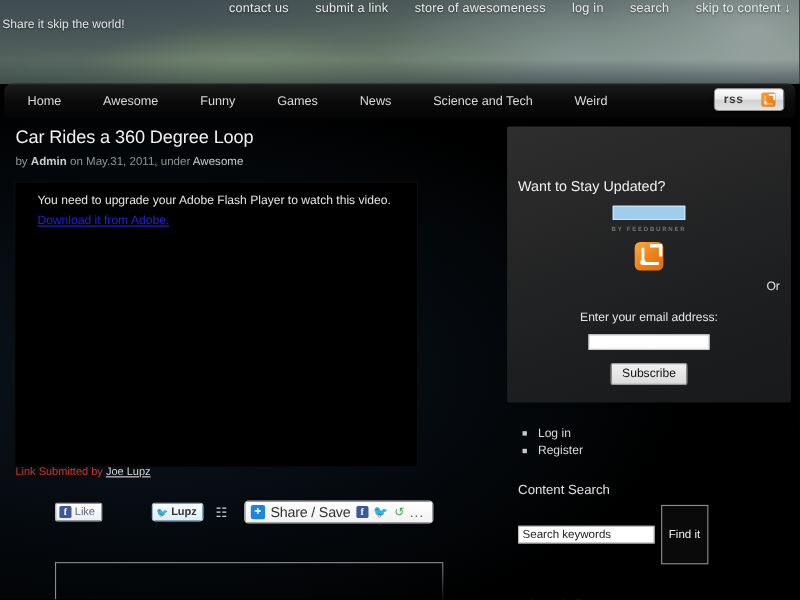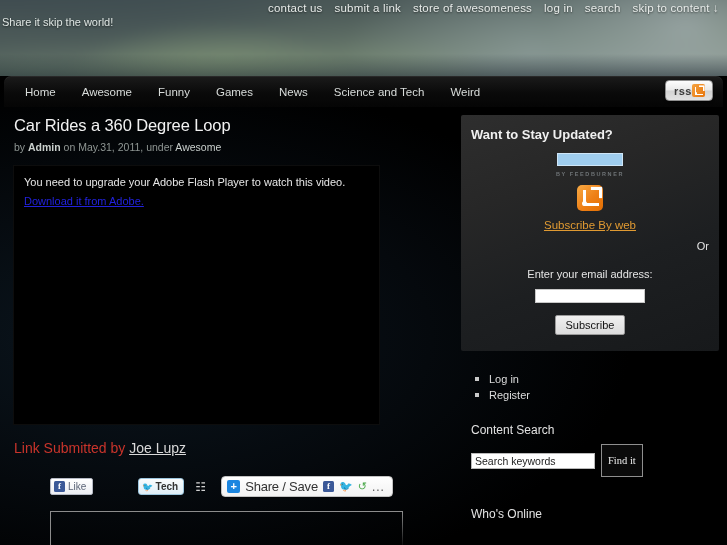--- a/index.html
+++ b/index.html
@@ -39,21 +39,21 @@
       linear-gradient(175deg, #3b464c 0%, #4d5b59 35%, #6c7d6e 62%, #8d9b93 85%, #9aa6a6 100%);
     filter: blur(6px);
   }
   .header::after {
     content: ""; position: absolute; left: 0; right: 0; bottom: 0; height: 22px;
     background: linear-gradient(180deg, rgba(40,52,58,0) 0%, rgba(30,42,50,.55) 100%);
   }
 
   .topnav {
     position: absolute; right: 8px; top: 2px;
-    display: flex; align-items: center; gap: 12px;
+    display: flex; align-items: center; gap: 24px;
     z-index: 4;
   }
   .topnav a {
     color: #e8ecea; font-size: 11.5px; text-decoration: none;
     text-shadow: 0 1px 2px rgba(0,0,0,.55);
     letter-spacing: .2px;
     white-space: nowrap;
   }
 
   .brand {
@@ -72,28 +72,28 @@
   
   .mainnav {
     position: absolute; left: 4px; top: 76px;
     width: 719px; height: 31px;
     background: linear-gradient(180deg, #1c1c1c 0%, #141414 22%, #0a0a0a 55%, #050505 100%);
     border-radius: 7px 7px 0 0;
     display: flex; align-items: center;
     z-index: 5;
     box-shadow: inset 0 1px 0 rgba(255,255,255,.06);
   }
-  .mainnav .items { display: flex; align-items: flex-end; padding-left: 8px; }
+  .mainnav .items { display: flex; align-items: flex-end; padding-left: 8px; gap: 12px; }
   .mainnav .items a {
     color: #d8dcda; font-size: 11.5px; text-decoration: none;
     padding: 6px 13px; white-space: nowrap;
   }
   .rss-btn {
     position: absolute; right: 10px; top: 4px;
-    display: flex; align-items: center; gap: 0;
+    display: flex; align-items: center; gap: 16px;
     background: linear-gradient(180deg, #fdfdfd 0%, #e9e9e9 48%, #d2d2d2 52%, #e2e2e2 100%);
     border: 1px solid #8e8e8e;
     border-radius: 4px;
     padding: 3px 7px 3px 8px;
     box-shadow: 0 1px 2px rgba(0,0,0,.6);
   }
   .rss-btn .lbl { font-size: 11px; font-weight: bold; color: #3a3a3a; letter-spacing: .5px; }
   .rss-ico-sm {
     width: 13px; height: 13px; border-radius: 2px;
     background: linear-gradient(135deg, #f5a340 0%, #e8750c 100%);
@@ -131,31 +131,31 @@
   .post-meta {
     font-size: 10.5px; color: #8f9693; margin-top: 6px;
   }
   .post-meta b { color: #c9cfcc; font-weight: bold; }
   .post-meta .cat { color: #c9cfcc; }
 
   .flash-box {
     margin-top: 13px;
     width: 365px; height: 258px;
     background: #000;
-    padding: 9px 10px;
+    padding: 9px 20px;
     box-shadow: 0 0 0 1px #0d0d0d;
   }
   .flash-box .msg { color: #e6e6e6; font-size: 11px; line-height: 1.45; }
   .flash-box .dl {
     color: #2222dd; font-size: 11px; text-decoration: underline;
     display: inline-block; margin-top: 1px;
   }
 
   .submitted {
-    margin-top: 16px; font-size: 14px; color: #c9342b;
+    font-size: 10px; color: #c9342b;
   }
   .submitted a { color: #d9d9d9; text-decoration: underline; }
 
   
   .sharebar {
     display: flex; align-items: center; gap: 0;
     margin-top: 20px; padding-left: 36px;
   }
   .fb-like {
     display: flex; align-items: center; gap: 3px;
@@ -227,22 +227,23 @@
   }
 
   .widget-dark {
     margin-left: 4px;
     width: 258px;
     background: linear-gradient(160deg, #2e2e2e 0%, #272727 30%, #1d1f21 62%, #17191b 100%);
     padding: 12px 10px 16px 10px;
     border-radius: 2px;
   }
   .widget-title {
-    font-size: 13px; color: #f0f0f0; font-weight: bold;
+    font-size: 13px; color: #f0f0f0; font-weight: normal;
     margin-bottom: 10px;
+    margin-top: 35px;
   }
   .fb-brand { text-align: center; }
   .fb-chip {
     display: inline-block; width: 66px; height: 13px;
     background: #9fcdee; border: 1px solid #cfe6f7;
   }
   .fb-by {
     font-size: 5.5px; color: #6f7477; letter-spacing: 1.6px;
     margin-top: 1px; font-weight: bold;
   }
@@ -297,22 +298,22 @@
   }
   .search-row { display: flex; align-items: center; gap: 6px; margin-top: 3px; }
   .search-input {
     width: 124px; height: 16px;
     background: #fff; border: 1px solid #b9b9b9;
     font-size: 10.5px; color: #222; padding: 0 3px;
     font-family: "Liberation Sans", sans-serif;
   }
   .find-btn {
     background: #0a0a0a; border: 1px solid #8f8f8f;
-    color: #f0f0f0; font-size: 10.5px; padding: 10px 6px;
-    font-family: Liberation Serif, serif;
+    color: #f0f0f0; font-size: 10.5px; padding: 20px 6px;
+    font-family: Liberation Sans, sans-serif;
   }
   .who-online { margin-top: 30px; }
 </style>
 </head>
 <body>
 
 <div class="page">
 
   <div class="header">
     <div class="topnav">
@@ -367,21 +368,21 @@
         <a href="#">Joe Lupz</a>
       </div>
 
       <div class="sharebar">
         <div class="fb-like">
           <span class="f">f</span>
           <span class="t">Like</span>
         </div>
         <div class="tw-tweet">
           <span class="bird">🐦</span>
-          <span class="t">Tech</span>
+          <span class="t">Lupz</span>
         </div>
         <div class="gplus">☷</div>
         <div class="share-save">
           <span class="plus">+</span>
           <span class="lbl">Share / Save</span>
           <span class="mini-f">f</span>
           <span class="mini-t">🐦</span>
           <span class="mini-r">↺</span>
           <span class="dots">...</span>
         </div>
@@ -392,21 +393,20 @@
 
     <div class="side-col">
 
       <div class="widget-dark">
         <div class="widget-title">Want to Stay Updated?</div>
         <div class="fb-brand">
           <span class="fb-chip"></span>
           <div class="fb-by">BY FEEDBURNER</div>
         </div>
         <div class="rss-big"></div>
-        <a href="#" class="sub-web">Subscribe By web</a>
         <div class="or-txt">Or</div>
         <div class="email-label">Enter your email address:</div>
         <input class="email-input" type="text" value="" style="">
         <button class="sub-btn">Subscribe</button>
       </div>
 
       <div class="widget-plain">
         <ul class="ucp-list">
           <li><span>Log in</span></li>
           <li><span>Register</span></li>

